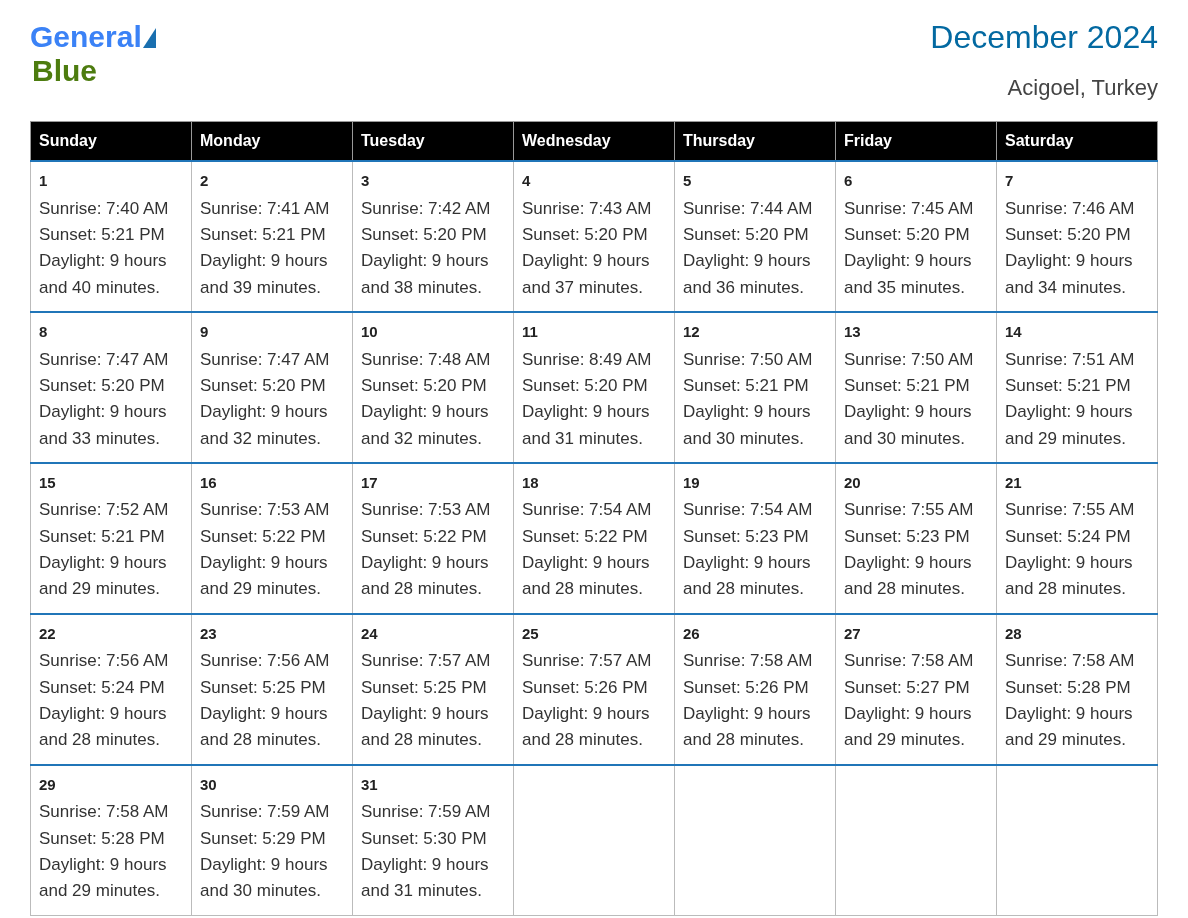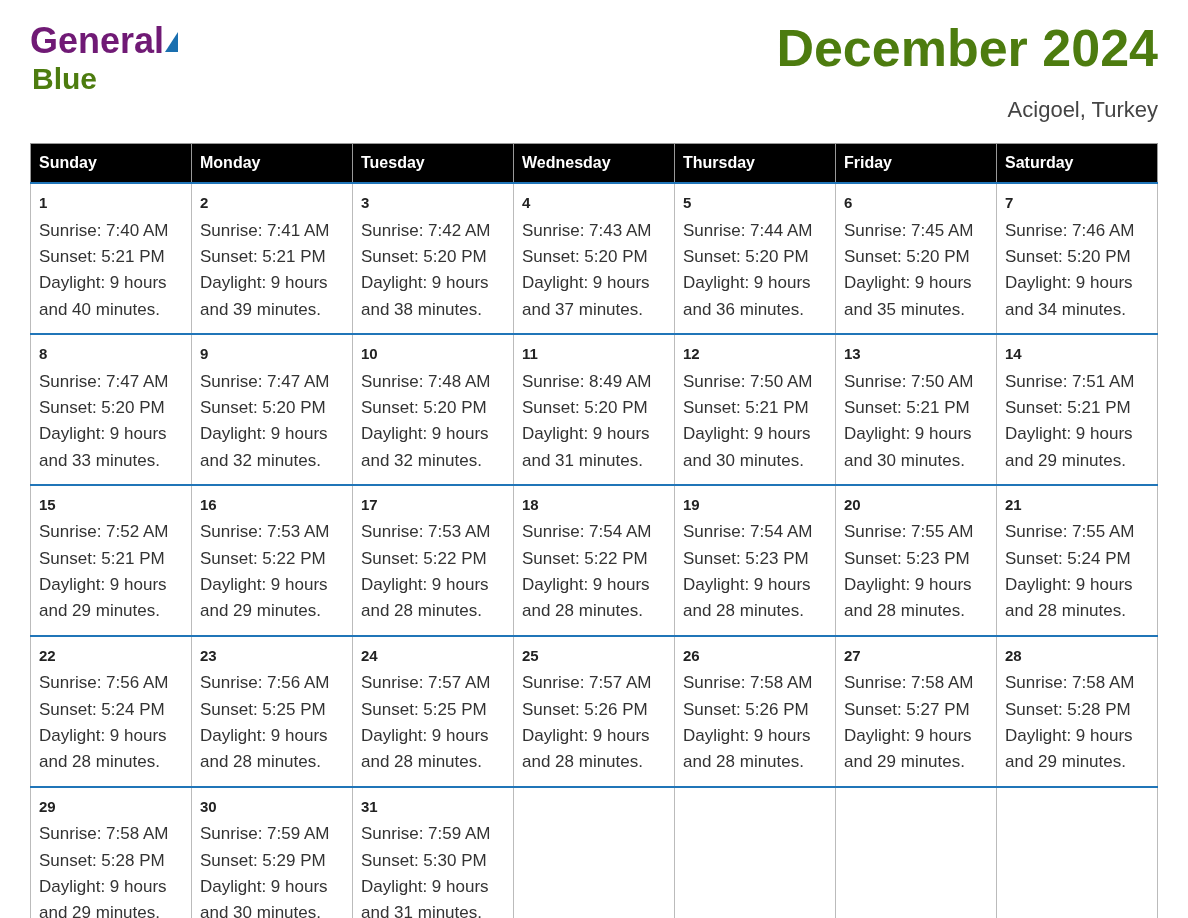--- a/index.html
+++ b/index.html
@@ -17,23 +17,23 @@
       margin-bottom: 20px;
     }
     .logo {
       display: flex;
       flex-direction: column;
     }
     .title-area {
       text-align: right;
     }
     .month-title {
-      font-size: 52px;
-      font-weight: bold;
-      color: #4d7c0f;
+      font-size: 32px;
+      font-weight: normal;
+      color: #0369a1;
       line-height: 1.1;
     }
     .location-title {
       font-size: 22px;
       color: #444;
       margin-top: 20px;
     }
     .calendar {
       width: 100%;
       border-collapse: collapse;
@@ -75,23 +75,23 @@
     
     .calendar tr.week-row td {
       border-top: 2px solid #2075b8;
     }
     .logo-row {
       display: flex;
       align-items: center;
       gap: 0;
     }
     .logo-text-general {
-      font-size: 36px;
+      font-size: 30px;
       font-weight: bold;
-      color: #701a75;
+      color: #3b82f6;
     }
     .logo-triangle-shape {
       width: 0;
       height: 0;
       border-left: 13px solid transparent;
       border-bottom: 20px solid #1a6faf;
       display: inline-block;
       margin-left: 1px;
       margin-bottom: -2px;
     }

